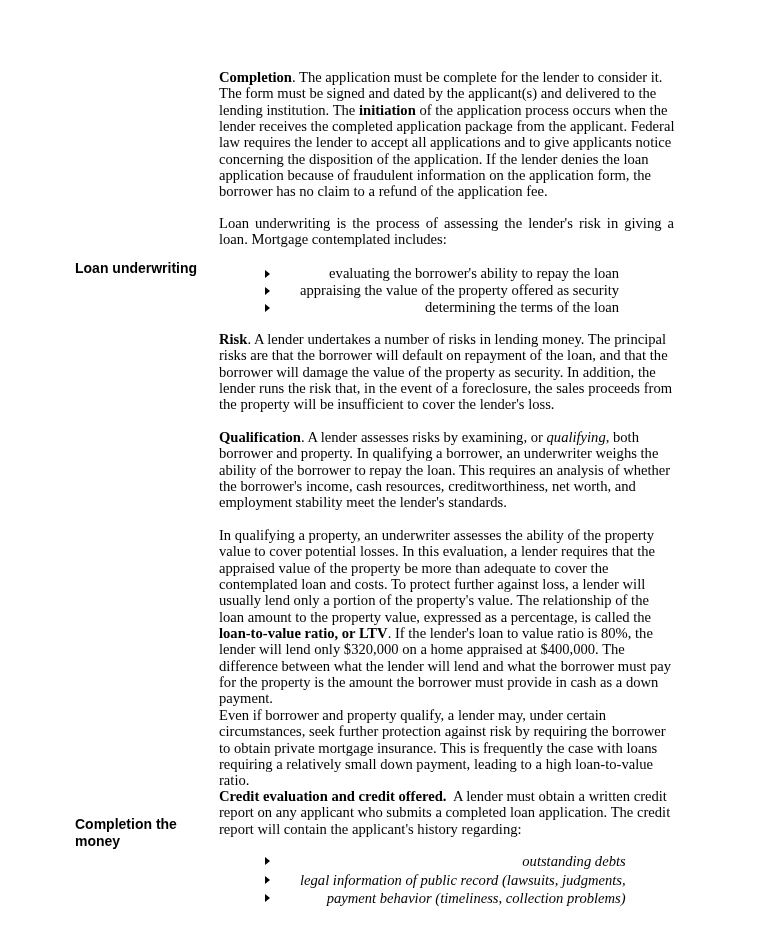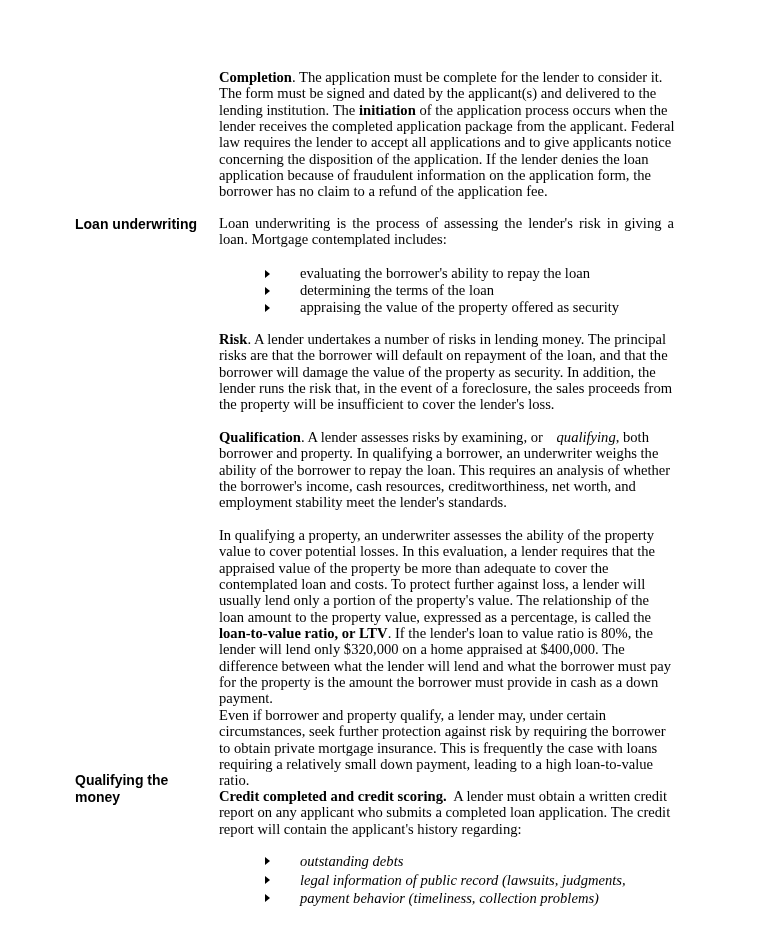--- a/index.html
+++ b/index.html
@@ -22,50 +22,52 @@
   }
   .side-heading {
     position: absolute;
     left: 75px;
     width: 140px;
     font-family: "Liberation Sans", sans-serif;
     font-weight: bold;
     font-size: 14px;
     line-height: 16.5px;
     color: #000;
+    margin-top: 44px;
   }
   .para {
     position: absolute;
     left: 219px;
     width: 458px;
     font-family: "Liberation Serif", serif;
     font-size: 14.6px;
     line-height: 16.35px;
     color: #000;
     margin: 0;
   }
   .para b { font-weight: bold; }
-  .para i { font-style: italic; margin-left: 10px; }
+  .para i { font-style: italic; }
   .justify { text-align: justify; text-align-last: left; width: 454px; }
   .bullets {
     position: absolute;
     left: 262px;
     margin: 0;
     padding: 0;
     list-style: none;
     font-family: "Liberation Serif", serif;
     font-size: 14.6px;
     color: #000;
   }
   .bullets li {
     position: relative;
     padding-left: 38px;
     height: 17px;
     line-height: 17px;
     white-space: nowrap;
+    text-align: right;
   }
   .bullets.b2 li { height: 18.5px; line-height: 18.5px; font-style: italic; }
   .tri {
     position: absolute;
     left: 3px;
     top: 50%;
     margin-top: -4px;
     width: 0; height: 0;
     border-top: 4px solid transparent;
     border-bottom: 4px solid transparent;
@@ -78,38 +80,38 @@
 <div class="page">
 
   <p class="para" style="top:69px;"><b>Completion</b><span>. The application must be complete for the lender to consider it. The form must be signed and dated by the applicant(s) and delivered to the lending institution. The </span><b>initiation</b><span> of the application process occurs when the lender receives the completed application package from the applicant. Federal law requires the lender to accept all applications and to give applicants notice concerning the disposition of the application. If the lender denies the loan application because of fraudulent information on the application form, the borrower has no claim to a refund of the application fee.</span></p>
 
   <div class="side-heading" style="top:216px;">Loan underwriting</div>
 
   <p class="para justify" style="top:215px; width:455px;">Loan underwriting is the process of assessing the lender's risk in giving a loan. Mortgage contemplated includes:</p>
 
   <ul class="bullets" style="top:265px;">
     <li><span class="tri"></span><span>evaluating the borrower's ability to repay the loan</span></li>
+    <li><span class="tri"></span><span>appraising the value of the property offered as security</span></li>
     <li><span class="tri"></span><span>determining the terms of the loan</span></li>
-    <li><span class="tri"></span><span>appraising the value of the property offered as security</span></li>
   </ul>
 
   <p class="para" style="top:331px;"><b>Risk</b><span>. A lender undertakes a number of risks in lending money. The principal risks are that the borrower will default on repayment of the loan, and that the borrower will damage the value of the property as security. In addition, the lender runs the risk that, in the event of a foreclosure, the sales proceeds from the property will be insufficient to cover the lender's loss.</span></p>
 
   <p class="para" style="top:429px;"><b>Qualification</b><span>. A lender assesses risks by examining, or </span><i>qualifying</i><span>, both borrower and property. In qualifying a borrower, an underwriter weighs the ability of the borrower to repay the loan. This requires an analysis of whether the borrower's income, cash resources, creditworthiness, net worth, and employment stability meet the lender's standards.</span></p>
 
   <p class="para" style="top:527px;"><span>In qualifying a property, an underwriter assesses the ability of the property value to cover potential losses. In this evaluation, a lender requires that the appraised value of the property be more than adequate to cover the contemplated loan and costs. To protect further against loss, a lender will usually lend only a portion of the property's value. The relationship of the loan amount to the property value, expressed as a percentage, is called the </span><b>loan-to-value ratio, or LTV</b><span>. If the lender's loan to value ratio is 80%, the lender will lend only $320,000 on a home appraised at $400,000. The difference between what the lender will lend and what the borrower must pay for the property is the amount the borrower must provide in cash as a down payment.</span></p>
 
   <p class="para" style="top:707px;">Even if borrower and property qualify, a lender may, under certain circumstances, seek further protection against risk by requiring the borrower to obtain private mortgage insurance. This is frequently the case with loans requiring a relatively small down payment, leading to a high loan-to-value ratio.</p>
 
   <div class="side-heading" style="top:772px;">
-    <div>Qualifying the</div>
+    <div>Completion the</div>
     <div>money</div>
   </div>
 
-  <p class="para" style="top:788px;"><b>Credit completed and credit scoring.</b><span style="white-space:pre-wrap;">  A lender must obtain a written credit report on any applicant who submits a completed loan application. The credit report will contain the applicant's history regarding:</span></p>
+  <p class="para" style="top:788px;"><b>Credit evaluation and credit offered.</b><span style="white-space:pre-wrap;">  A lender must obtain a written credit report on any applicant who submits a completed loan application. The credit report will contain the applicant's history regarding:</span></p>
 
   <ul class="bullets b2" style="top:852px;">
     <li><span class="tri"></span><span>outstanding debts</span></li>
     <li><span class="tri"></span><span>legal information of public record (lawsuits, judgments,</span></li>
     <li><span class="tri"></span><span>payment behavior (timeliness, collection problems)</span></li>
   </ul>
 
 </div>
 
 </body></html>

